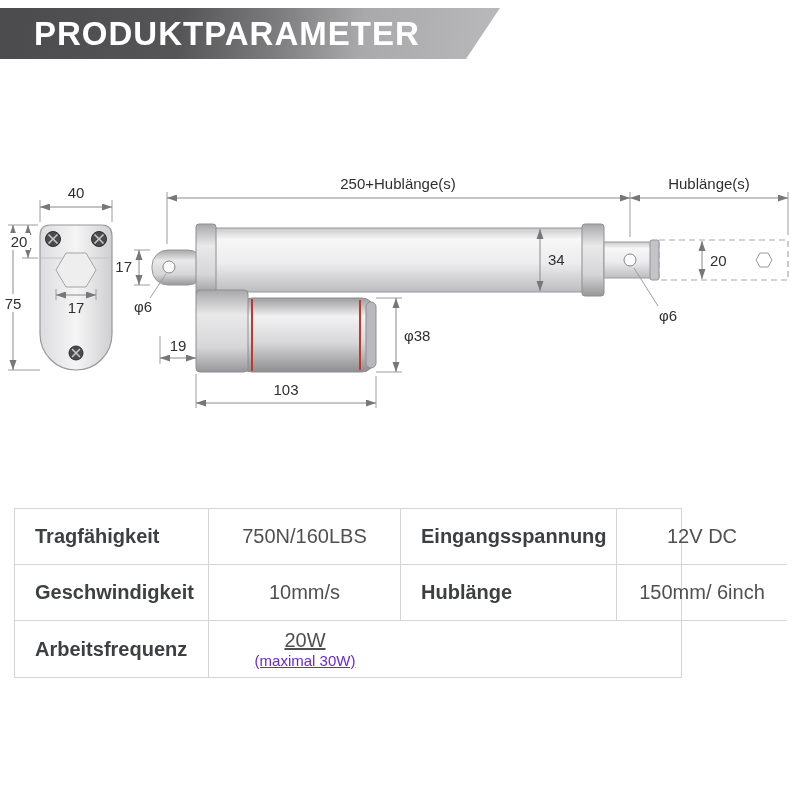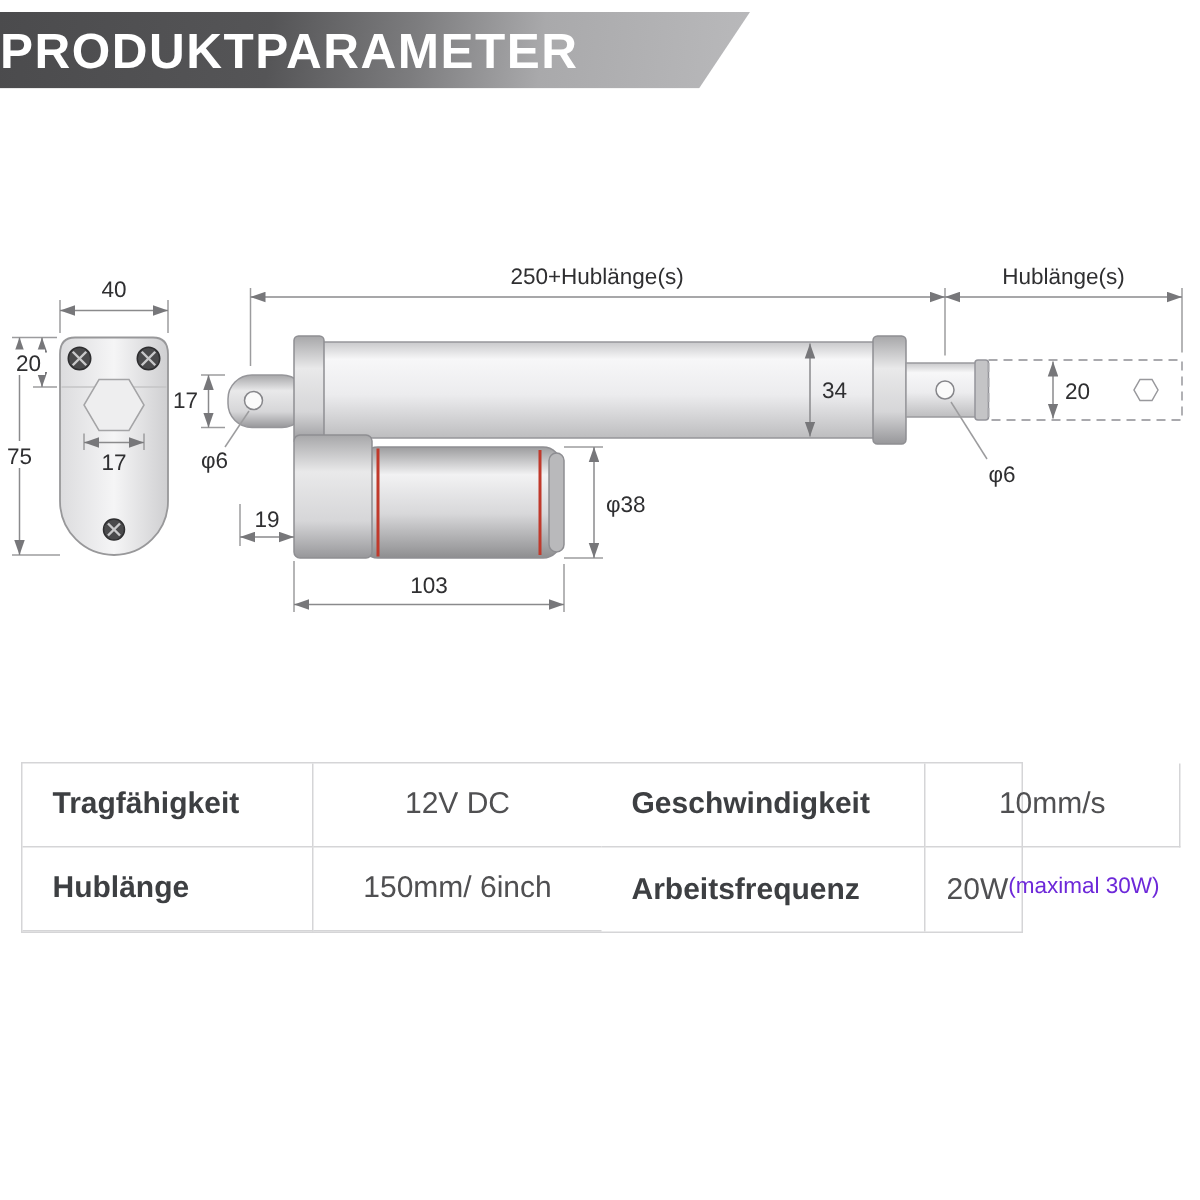--- a/index.html
+++ b/index.html
@@ -4,21 +4,21 @@
 <style>
   * { margin:0; padding:0; box-sizing:border-box; }
   html,body { background:#ffffff; }
   .page {
     position:relative; width:800px; height:800px; background:#ffffff;
     overflow:hidden; font-family:"Liberation Sans", sans-serif;
   }
   
   .banner {
     position:absolute; top:8px; left:0; width:500px; height:51px;
-    display:flex; align-items:center; 
+    display:flex; align-items:center; padding-left:34px;
     background:linear-gradient(97deg,#4b4b4d 0%,#555557 36%,#7c7c7e 55%,#a9a9ab 72%,#b9b9bb 100%);
     clip-path:polygon(0 0,100% 0,calc(100% - 34px) 100%,0 100%);
   }
   .banner h1 {
     color:#ffffff; font-size:33px; font-weight:700; letter-spacing:1px; white-space:nowrap;
   }
   
   .drawing { position:absolute; top:140px; left:0; }
   .drawing text { font-family:"Liberation Sans", sans-serif; font-size:15px; fill:#2f2f31; }
   .dim { stroke:#8a8a8c; stroke-width:1; fill:none; }
@@ -27,21 +27,21 @@
   .spec-table {
     position:absolute; left:14px; top:508px; width:668px;
     display:grid; grid-template-columns:194px 192px 216px 170px;
     grid-auto-rows:56px; border:1px solid #d5d5d7; background:#fff;
   }
   .cell { display:flex; align-items:center; border-right:1px solid #d5d5d7; border-bottom:1px solid #d5d5d7; font-size:20px; }
   .cell.last-col { border-right:none; }
   .cell.last-row { border-bottom:none; }
   .cell.label { padding-left:20px; font-weight:700; color:#3d3f42; justify-content:flex-start; }
   .cell.value { justify-content:center; color:#505052; text-align:center; }
-  .stack { display:flex; flex-direction:row; align-items:flex-start; line-height:1.15; }
+  .stack { display:flex; flex-direction:column; align-items:center; line-height:1.15;text-decoration:underline; }
   .note { font-size:15px; color:#6d28d9; }
 </style>
 </head>
 <body>
 
 <div class="page">
 
   <div class="banner">
     <h1>PRODUKTPARAMETER</h1>
   </div>
@@ -178,20 +178,22 @@
       <text x="286" y="255" text-anchor="middle">103</text>
 
       <line class="ext" x1="160" y1="196" x2="160" y2="224"></line>
       <line class="dim" x1="160" y1="218" x2="196" y2="218" marker-start="url(#mS)" marker-end="url(#mE)"></line>
       <text x="178" y="211" text-anchor="middle">19</text>
     </g>
   </svg>
 
   <div class="spec-table">
     <div class="cell label">Tragfähigkeit</div>
+    <div class="cell value">750N/160LBS</div>
+    <div class="cell label">Eingangsspannung</div>
     <div class="cell value last-col">12V DC</div>
 
     <div class="cell label">Geschwindigkeit</div>
     <div class="cell value">10mm/s</div>
     <div class="cell label">Hublänge</div>
     <div class="cell value last-col">150mm/ 6inch</div>
 
     <div class="cell label last-row">Arbeitsfrequenz</div>
     <div class="cell value last-col last-row">
       <div class="stack">

